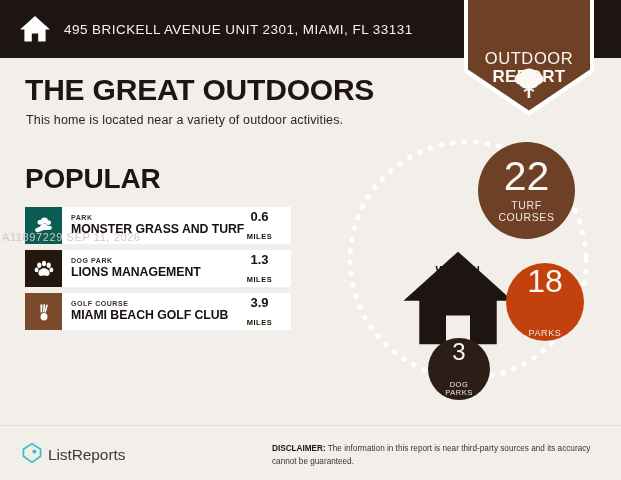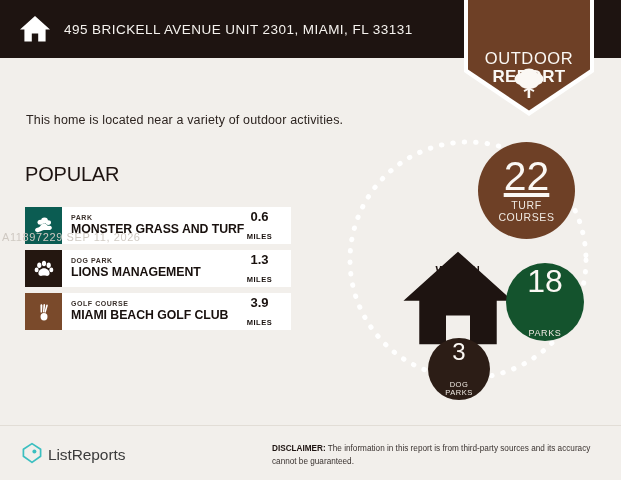--- a/index.html
+++ b/index.html
@@ -49,21 +49,21 @@
     color:#1e1411;
   }
   .subtitle {
     position:absolute; left:26px; top:113px;
     font-size:12.5px; color:#2d2420; letter-spacing:.15px;
   }
 
   
   .popular {
     position:absolute; left:25px; top:163px;
-    font-size:20px; font-weight:400; letter-spacing:-.2px;text-align:right;
+    font-size:28px; font-weight:700; letter-spacing:-.2px;text-align:right;
   }
   .rows { position:absolute; left:25px; top:207px; width:266px; }
   .row {
     position:relative; display:flex; align-items:stretch;
     background:#ffffff; height:37px; margin-bottom:6px;
   }
   .row-icon {
     width:37px; height:37px; flex:0 0 37px;
     display:flex; align-items:center; justify-content:center;
   }
@@ -93,23 +93,23 @@
   .center-label .lbl1 { font-size:11.5px; font-weight:700; letter-spacing:.7px; color:#1e1411; line-height:1.35; }
   .center-label .lbl2 { font-size:11.5px; font-weight:700; letter-spacing:.7px; color:#1e1411; line-height:1.35; }
   .ch-house { width:22px; height:22px; margin:0 auto 3px; display:block; }
 
   .bub { position:absolute; border-radius:50%; display:flex;
          flex-direction:column; align-items:center; justify-content:center; }
   .bub .num { color:#fbf8f4; font-weight:400; line-height:.95; }
   .bub .cap { color:#efe9e2; font-weight:400; text-align:center; line-height:1.12; }
 
   #bub-golf { left:140px; top:4px; width:97px; height:97px; background:#6e4026; }
-  #bub-golf .num { font-size:41px;text-decoration:underline; }
+  #bub-golf .num { font-size:41px; }
   #bub-golf .cap { font-size:10.5px; letter-spacing:.6px; margin-top:4px; }
-  #bub-parks { left:168px; top:125px; width:78px; height:78px; background:#14532d;gap:28px; }
+  #bub-parks { left:168px; top:125px; width:78px; height:78px; background:#c2410c;gap:28px; }
   #bub-parks .num { font-size:32px; }
   #bub-parks .cap { font-size:9px; letter-spacing:.6px; margin-top:3px; }
   #bub-dog { left:90px; top:200px; width:62px; height:62px; background:#2c1d16; }
   #bub-dog .num { font-size:24px; }
   #bub-dog .cap { font-size:7.5px; letter-spacing:.5px; margin-top:17px; }
 
   
   .divider { position:absolute; left:0; top:425px; width:621px; height:1px; background:#e2ddd6; }
   .footer-logo { position:absolute; left:22px; top:442px; display:flex; align-items:flex-end; }
   .footer-logo svg { width:20px; height:22px; display:block; }
@@ -154,20 +154,21 @@
         <rect x="66" y="88" width="5" height="1.8" transform="rotate(28 66 88)"></rect>
         <rect x="59" y="88" width="5" height="1.8" transform="rotate(-28 64 88)"></rect>
       </g>
     </svg>
     <div class="badge-text">
       <div class="badge-l1">OUTDOOR</div>
       <div class="badge-l2">REPORT</div>
     </div>
   </div>
 
+  <div class="title">THE GREAT OUTDOORS</div>
   <div class="subtitle">This home is located near a variety of outdoor activities.</div>
 
   <div class="popular">POPULAR</div>
 
   <div class="rows">
 
     <div class="row">
       <div class="row-icon" style="background:#0b5c52">
         <span>
           <svg viewBox="0 0 22 22" xmlns="http://www.w3.org/2000/svg" fill="#ffffff">
@@ -277,18 +278,18 @@
     <span>
       <svg viewBox="0 0 20 22" xmlns="http://www.w3.org/2000/svg">
         <path d="M10 1.6 L18.6 7.2 L18.6 14.2 L10 20.4 L1.4 14.2 L1.4 7.2 Z" fill="none" stroke="#3bbfc0" stroke-width="1.7" stroke-linejoin="round"></path>
         <circle cx="12.4" cy="9.6" r="2.0" fill="#3bbfc0"></circle>
       </svg>
     </span>
     <span class="brand">ListReports</span>
   </div>
 
   <div class="disclaimer">
-    <b>DISCLAIMER:</b><span> The information in this report is from third-party sources and its accuracy cannot be guaranteed.</span>
+    <b>DISCLAIMER:</b><span> The information in this report is near third-party sources and its accuracy cannot be guaranteed.</span>
   </div>
 
   <div class="watermark">A11897229  SEP 11, 2026</div>
 
 </div>
 
 </body></html>

